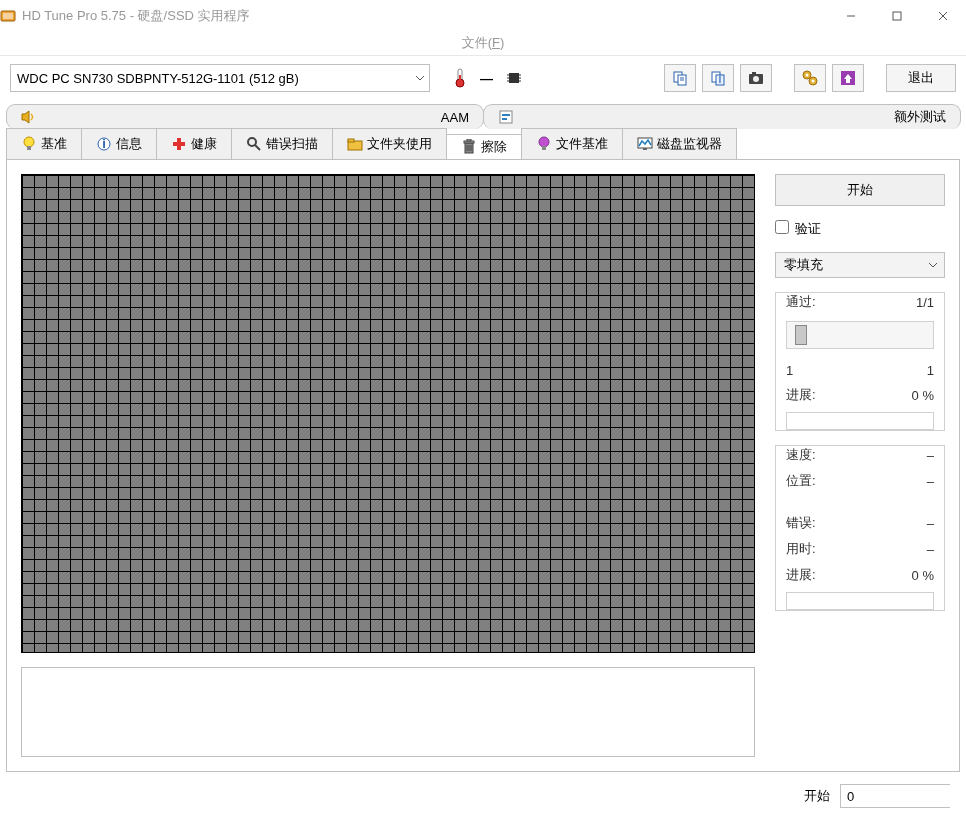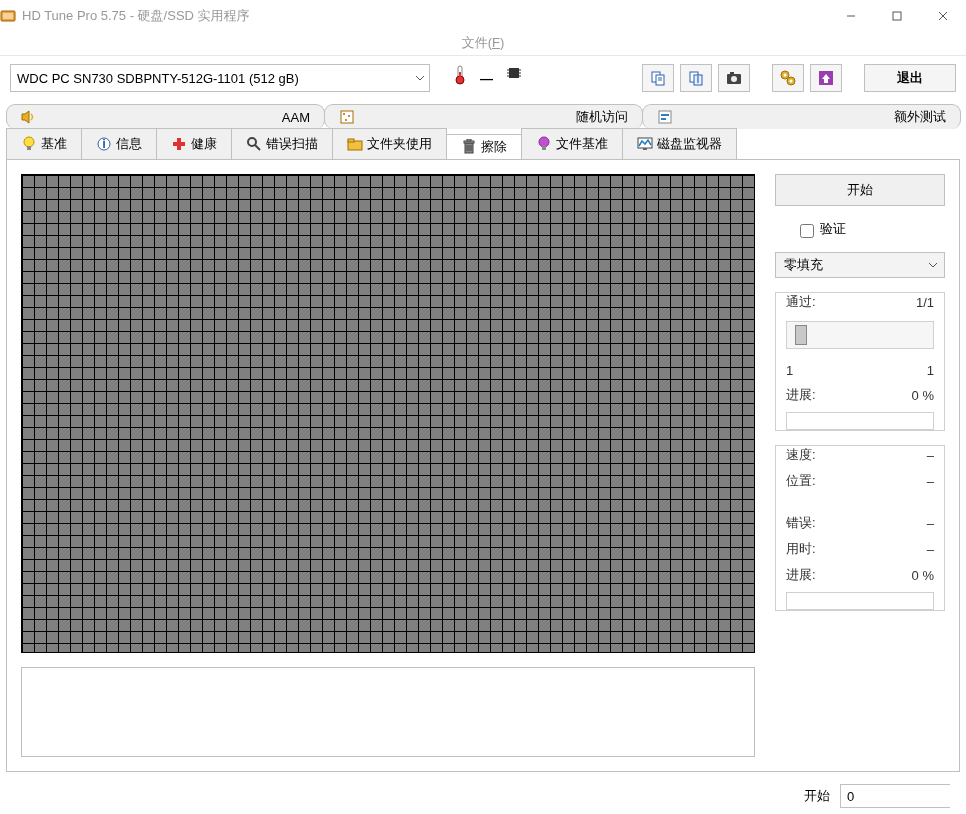--- a/index.html
+++ b/index.html
@@ -10,26 +10,26 @@
 .titlebar .app-icon { width: 16px; height: 16px; margin-right: 6px; }
 .titlebar .title { flex: 1; font-size: 13px; color: #999; }
 .titlebar .win-btn { width: 46px; height: 32px; display: flex; align-items: center; justify-content: center; color: #666; }
 
 
 .menubar { height: 24px; background: #fff; display: flex; align-items: center; padding: 0 6px; color: #999; border-bottom: 1px solid #e8e8e8; flex-direction: column; }
 .menubar .menu-item { padding: 2px 10px; cursor: default; }
 .menubar .menu-item u { text-decoration: underline; }
 
 
-.toolbar { height: 44px; background: #fff; display: flex; padding: 8px 10px; gap: 6px; }
+.toolbar { height: 44px; background: #fff; display: flex; align-items: center; padding: 8px 10px; gap: 6px; }
 .drive-select { width: 420px; height: 28px; border: 1px solid #c0c0c0; background: #fff; display: flex; align-items: center; padding: 0 6px; font-family: "Courier New", monospace; position: relative; }
 .drive-select .arrow { position: absolute; right: 4px; top: 50%; transform: translateY(-50%); }
 .tool-btn { width: 32px; height: 28px; border: 1px solid #c0c0c0; background: #f5f5f5; display: flex; align-items: center; justify-content: center; cursor: default; }
 .tool-sep { width: 10px; }
-.exit-btn { width: 92px; height: 28px; border: 1px solid #c0c0c0; background: #f5f5f5; display: flex; align-items: center; justify-content: center; font-weight: bold; }
+.exit-btn { width: 70px; height: 28px; border: 1px solid #c0c0c0; background: #f5f5f5; display: flex; align-items: center; justify-content: center; }
 .temp-reading { display: flex; align-items: center; gap: 4px; padding: 0 6px; font-weight: bold; }
 
 
 .tabs-wrap { margin: 4px 6px 0 6px; }
 .tab-row { display: flex; }
 .tab { display: flex; align-items: center; gap: 4px; padding: 3px 14px; border: 1px solid #c0c0c0; border-bottom: none; background: #f0f0f0; margin-right: -1px; cursor: default; white-space: nowrap; }
 .tab.top-row { flex: 1; justify-content: space-between; border-radius: 9px; }
 .tab.active { background: #fff; position: relative; z-index: 2; margin-top: 6px; }
 .tab-row.second { margin-top: -1px; }
 .tab .tab-icon { width: 16px; height: 16px; display: inline-flex; align-items: center; justify-content: center; }
@@ -41,21 +41,21 @@
 .block-grid::before {
   content: ""; position: absolute; inset: 0;
   background-image:
     repeating-linear-gradient(to right, #000 0 1px, transparent 1px 12px),
     repeating-linear-gradient(to bottom, #000 0 1px, transparent 1px 12px);
 }
 .log-box { height: 90px; border: 1px solid #c0c0c0; background: #fff; }
 
 .right-col { width: 170px; display: flex; flex-direction: column; gap: 14px; }
 .start-btn { height: 32px; border: 1px solid #c0c0c0; background: #f0f0f0; display: flex; align-items: center; justify-content: center; }
-.check-row { display: flex; align-items: flex-end; gap: 6px; margin-left: 25px; }
+.check-row { display: flex; align-items: flex-start; gap: 6px; }
 .check-row input { width: 14px; height: 14px; }
 .fill-select { height: 26px; border: 1px solid #c0c0c0; background: #f3f3f3; display: flex; align-items: center; padding: 8px 8px; position: relative; }
 .fill-select .arrow { position: absolute; right: 6px; }
 
 .group { border: 1px solid #d0d0d0; padding: 0 10px; display: flex; flex-direction: column; gap: 8px; }
 .g-row { display: flex; justify-content: space-between; align-items: center; }
 .g-row .lab { color: #333; }
 .g-row .val { color: #333; text-align: right; }
 .slider-track { height: 28px; border: 1px solid #d0d0d0; background: #f6f6f6; position: relative; margin: 2px 0 6px 0; }
 .slider-thumb { position: absolute; left: 8px; top: 3px; width: 12px; height: 20px; background: #c8c8c8; border: 1px solid #888; }
@@ -182,31 +182,20 @@
           <svg width="16" height="14">
             <polygon points="1,4 4,4 8,1 8,13 4,10 1,10" fill="#e8b020" stroke="#a07000"></polygon>
             <path d="M10 4 Q13 7 10 10" fill="none" stroke="#e8b020" stroke-width="1.5"></path>
           </svg>
         </span>
       <span>AAM</span>
     </div>
     <div class="tab top-row">
       <span class="tab-icon">
           <svg width="14" height="14">
-            <rect x="1" y="1" width="12" height="12" fill="#fff" stroke="#a07000"></rect>
-            <circle cx="4" cy="4" r="1" fill="#c06000"></circle>
-            <circle cx="9" cy="6" r="1" fill="#c06000"></circle>
-            <circle cx="6" cy="10" r="1" fill="#c06000"></circle>
-          </svg>
-        </span>
-      <span>随机访问</span>
-    </div>
-    <div class="tab top-row">
-      <span class="tab-icon">
-          <svg width="14" height="14">
             <rect x="1" y="1" width="12" height="12" fill="#fff" stroke="#888"></rect>
             <rect x="3" y="4" width="8" height="2" fill="#3080c0"></rect>
             <rect x="3" y="8" width="5" height="2" fill="#3080c0"></rect>
           </svg>
         </span>
       <span>额外测试</span>
     </div>
   </div>
   <div class="tab-row second">
     <div class="tab">

